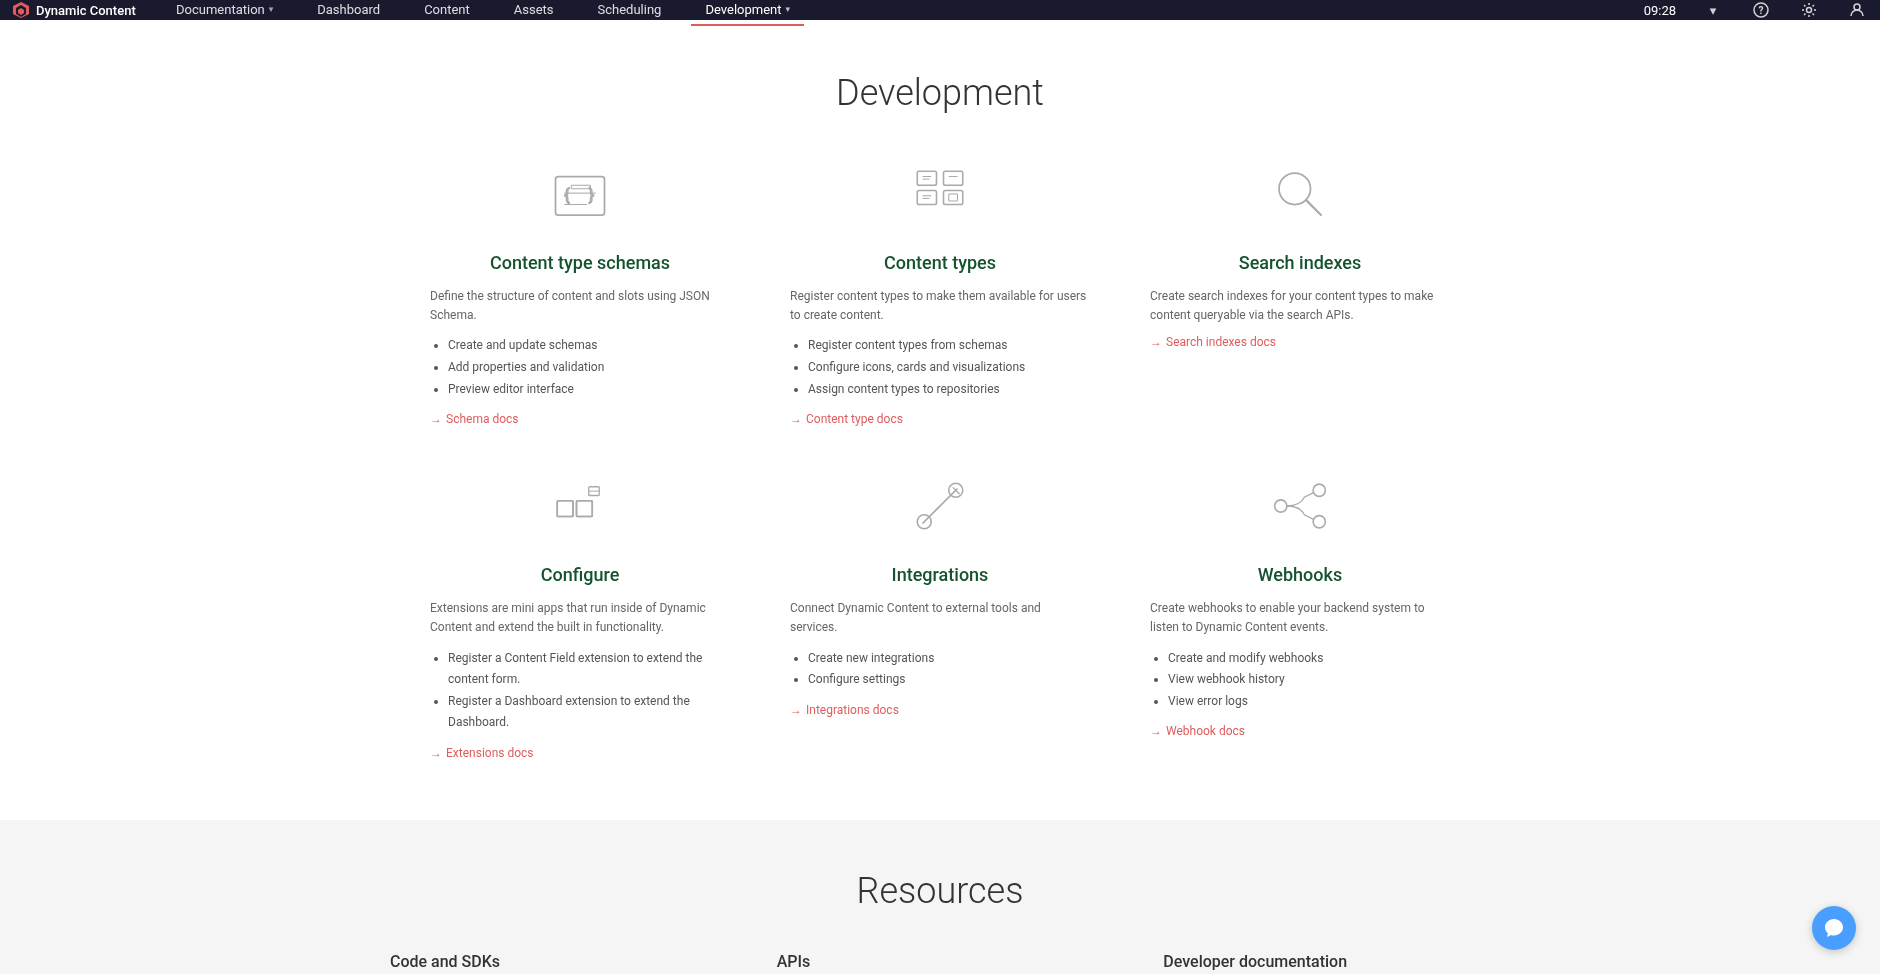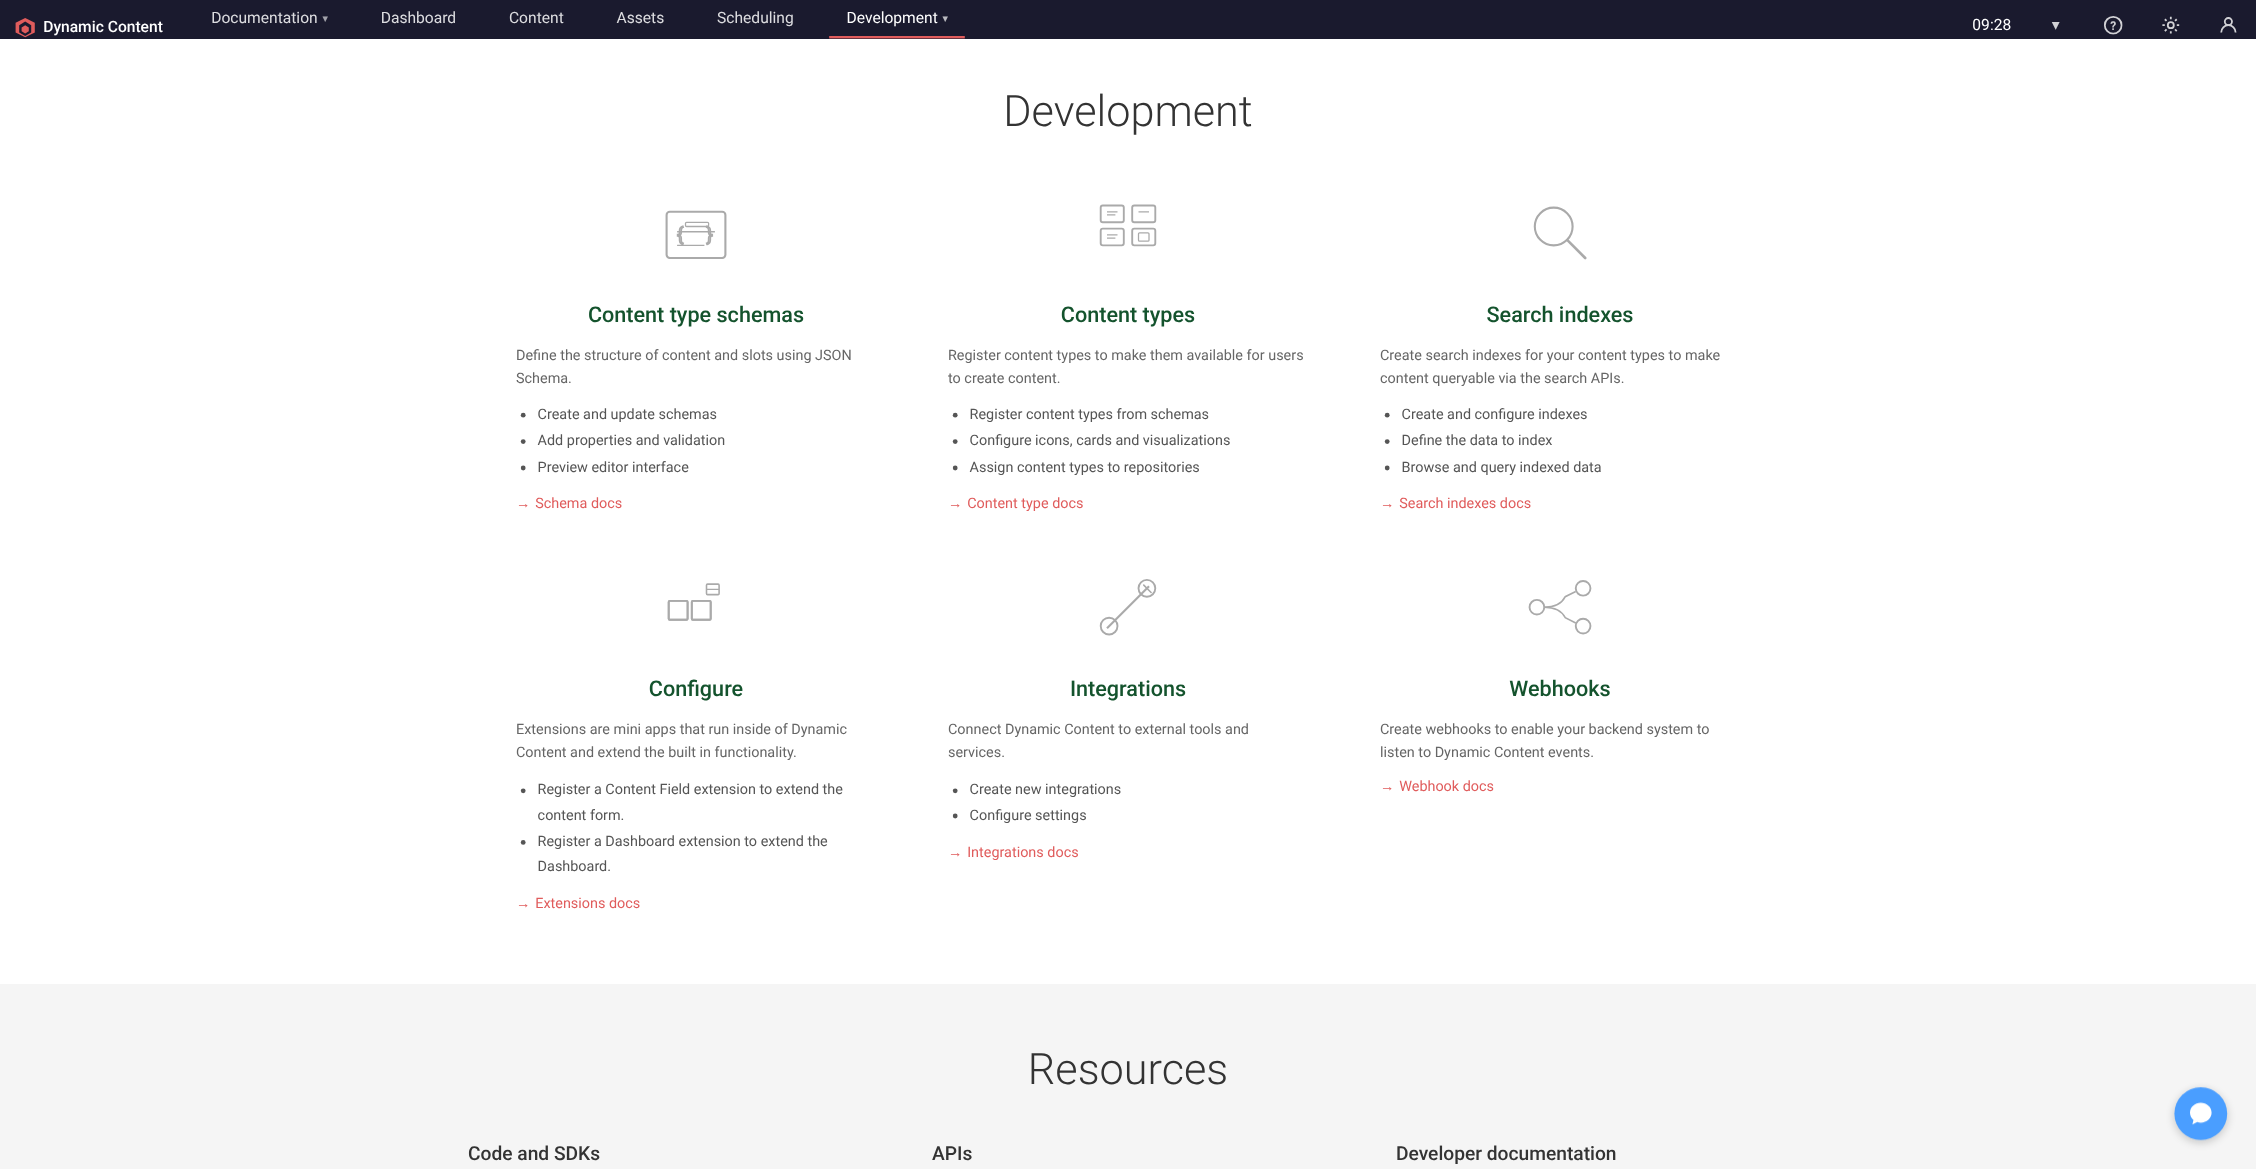--- a/index.html
+++ b/index.html
@@ -1,20 +1,20 @@
 <!DOCTYPE html>
 <html><head>
   <meta charset="utf-8">
   <style>
     * { box-sizing: border-box; margin: 0; padding: 0; }
     body { font-family: -apple-system, BlinkMacSystemFont, 'Segoe UI', Roboto, sans-serif; background: #fff; color: #333; font-size: 13px; }
 
     
     .topnav {
-      display: flex; align-items: flex-end; height: 32px;
+      display: flex; align-items: center; height: 20px;
       background: #1a1a2e; color: #fff; padding: 0 12px;
       position: fixed; top: 0; left: 0; right: 0; z-index: 100;
     }
     .topnav-logo { display: flex; align-items: center; gap: 6px; font-size: 13px; font-weight: 500; min-width: 150px; }
     .topnav-logo-icon { width: 18px; height: 18px; }
     .topnav-links { display: flex; align-items: center; flex: 1; gap: 16px; }
     .topnav-link {
       padding: 0 14px; height: 32px; display: flex; align-items: center; gap: 4px;
       font-size: 13px; cursor: pointer; color: rgba(255,255,255,0.85);
       border-bottom: 2px solid transparent;
@@ -184,25 +184,20 @@
 
       <div class="card">
         <div class="card-icon">
           <svg viewBox="0 0 80 80" fill="none" xmlns="http://www.w3.org/2000/svg">
             <circle cx="34" cy="34" r="18" stroke="#aaa" stroke-width="2"></circle>
             <line x1="47" y1="47" x2="64" y2="64" stroke="#aaa" stroke-width="2.5" stroke-linecap="round"></line>
           </svg>
         </div>
         <div class="card-title">Search indexes</div>
         <div class="card-desc">Create search indexes for your content types to make content queryable via the search APIs.</div>
-        <ul class="card-bullets">
-          <li>Create and configure indexes</li>
-          <li>Define the data to index</li>
-          <li>Browse and query indexed data</li>
-        </ul>
         <a class="card-link">
           <span class="card-link-arrow">→</span>
           <span>Search indexes docs</span>
         </a>
       </div>
 
       <div class="card">
         <div class="card-icon">
           <svg viewBox="0 0 80 80" fill="none" xmlns="http://www.w3.org/2000/svg">
             <rect x="14" y="34" width="18" height="18" rx="1" stroke="#aaa" stroke-width="1.8"></rect>
@@ -251,20 +246,25 @@
           <svg viewBox="0 0 80 80" fill="none" xmlns="http://www.w3.org/2000/svg">
             <circle cx="18" cy="40" r="7" stroke="#aaa" stroke-width="1.8"></circle>
             <circle cx="62" cy="22" r="7" stroke="#aaa" stroke-width="1.8"></circle>
             <circle cx="62" cy="58" r="7" stroke="#aaa" stroke-width="1.8"></circle>
             <path d="M25 40 Q40 40 45 30 L55 25" stroke="#aaa" stroke-width="1.5" fill="none"></path>
             <path d="M25 40 Q40 40 45 50 L55 55" stroke="#aaa" stroke-width="1.5" fill="none"></path>
           </svg>
         </div>
         <div class="card-title">Webhooks</div>
         <div class="card-desc">Create webhooks to enable your backend system to listen to Dynamic Content events.</div>
+        <ul class="card-bullets">
+          <li>Create and modify webhooks</li>
+          <li>View webhook history</li>
+          <li>View error logs</li>
+        </ul>
         <a class="card-link">
           <span class="card-link-arrow">→</span>
           <span>Webhook docs</span>
         </a>
       </div>
 
     </div>
   </div>
 
   <div class="resources-section">

